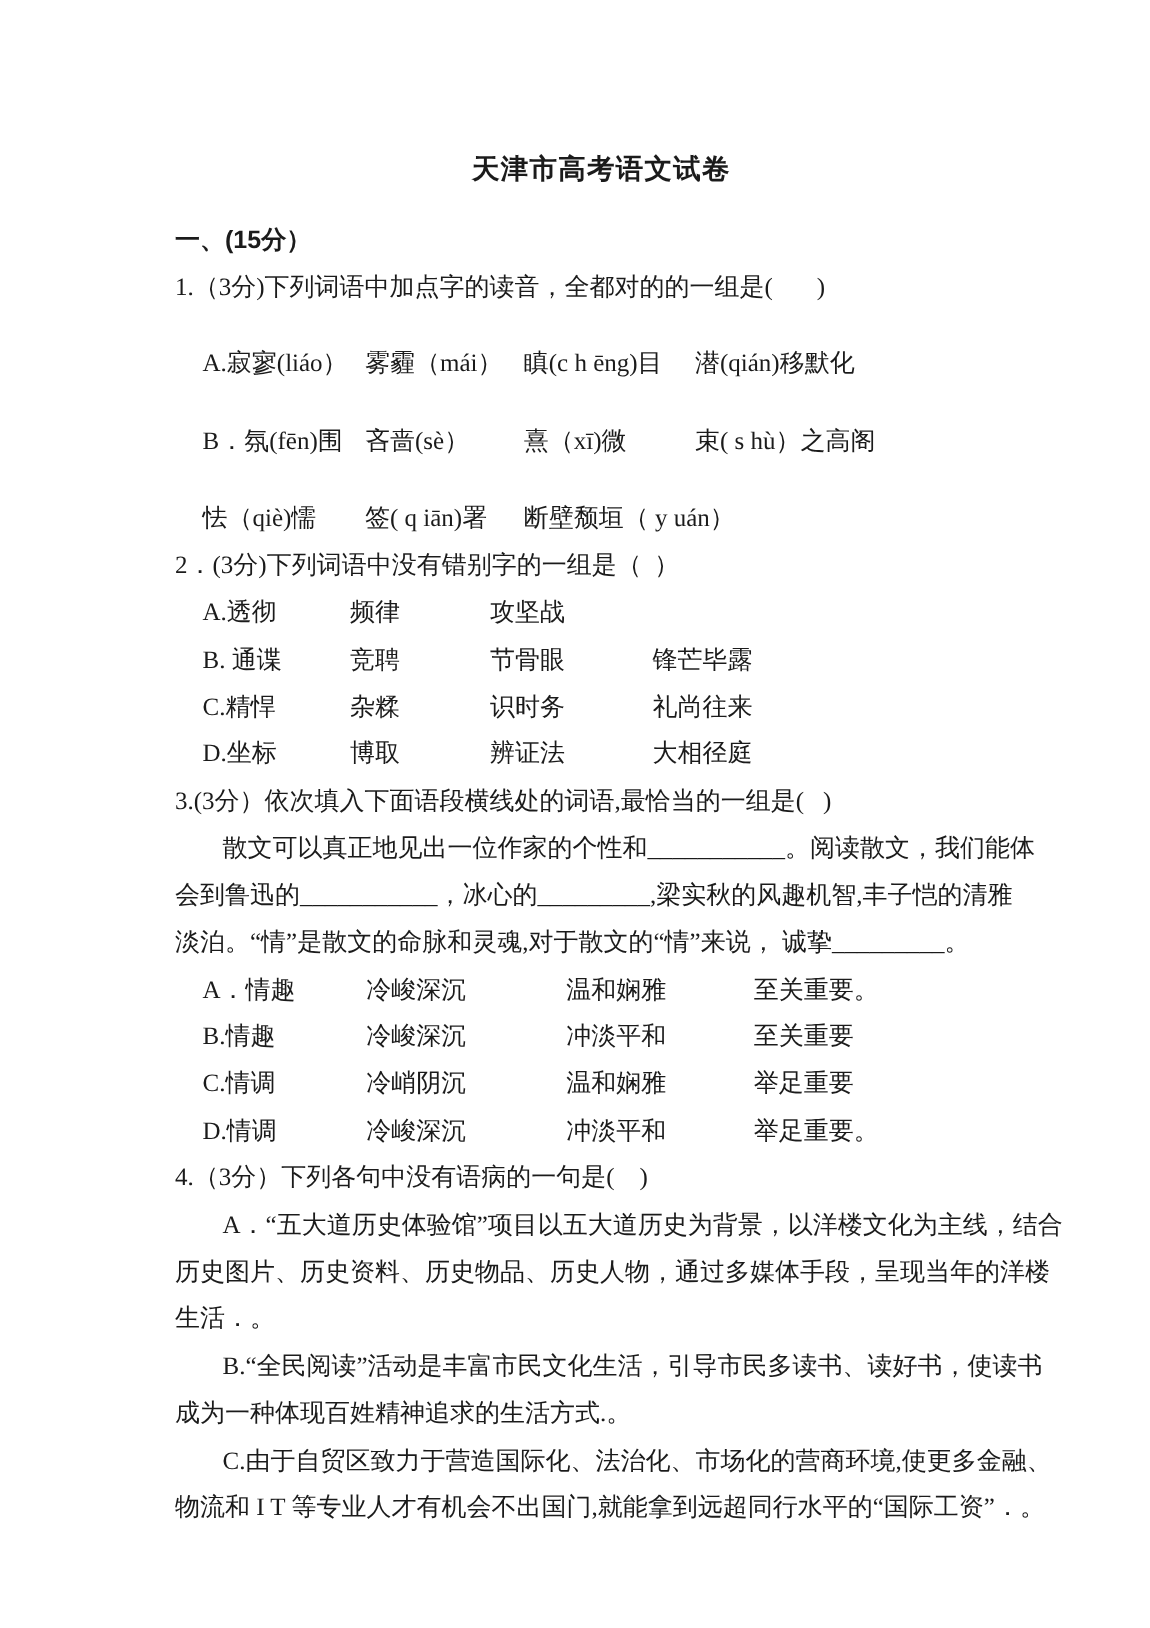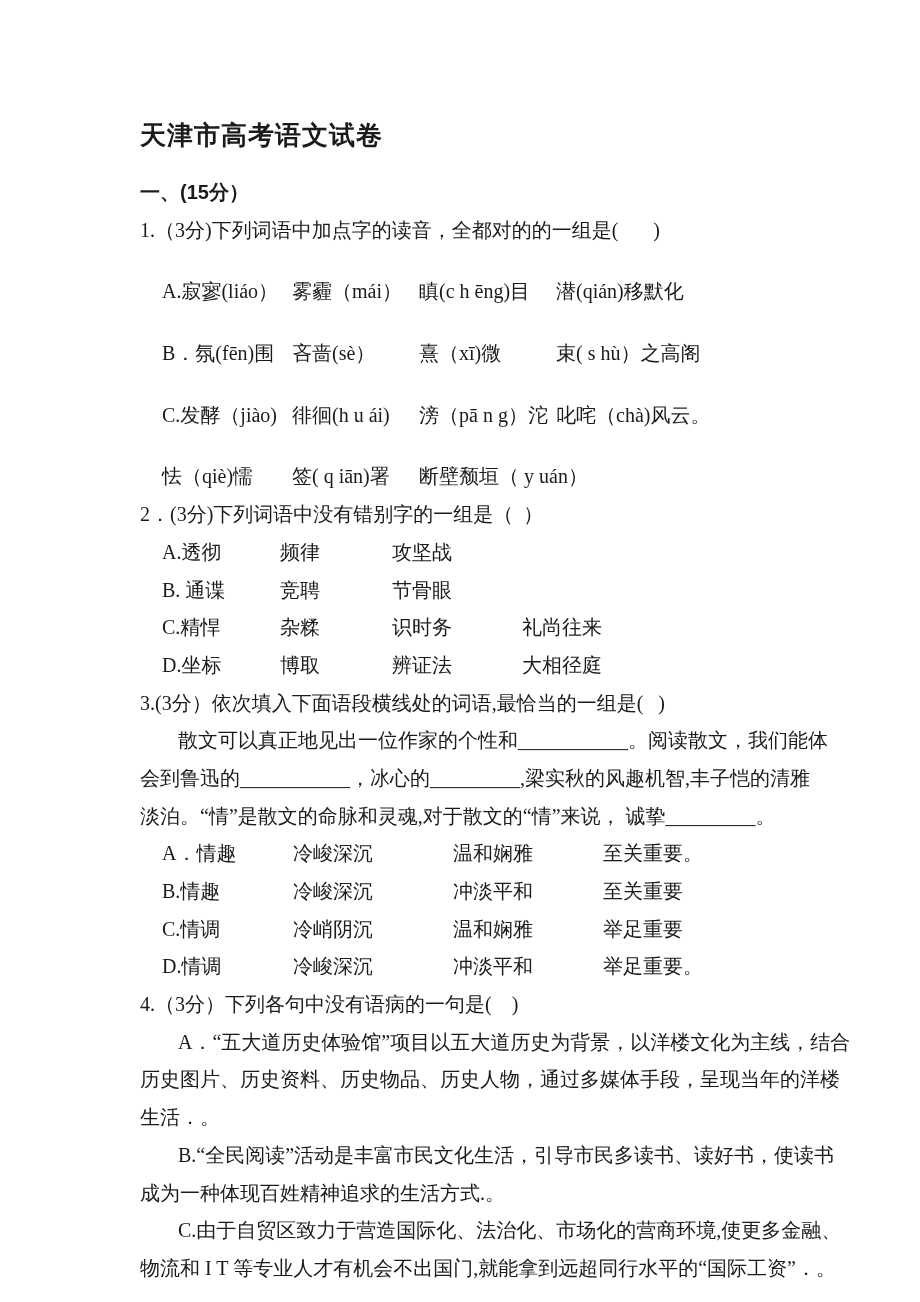--- a/index.html
+++ b/index.html
@@ -10,22 +10,23 @@
     font-family:"Liberation Serif","DejaVu Serif",serif;
     overflow:hidden;
   }
   .page {
     box-sizing:border-box;
     width:920px; height:1302px;
     padding:112px 98px 0 140px;
   }
   .doc-title {
     width:682px;
+    text-align:center;
     font-family:"Liberation Sans","DejaVu Sans",sans-serif;
-    font-size:26px;
+    font-size:22px;
     font-weight:bold;
     line-height:46px;
     height:46px;
     letter-spacing:1px;
     margin-bottom:14px;
     white-space:pre;
   }
   .line {
     width:760px;
     font-size:20px;
@@ -66,41 +67,36 @@
     <span class="cell">瞋(c h ēng)目</span>
     <span class="cell">潜(qián)移默化</span>
   </div>
   <div class="line opt4 q1row">
     <span class="cell">B．氛(fēn)围</span>
     <span class="cell">吝啬(sè）</span>
     <span class="cell">熹（xī)微</span>
     <span class="cell">束( s hù）之高阁</span>
   </div>
   <div class="line opt4 q1row">
-    <span class="cell">C.发酵（jiào)</span>
-    <span class="cell">徘徊(h u ái)</span>
-    <span class="cell">滂（pā n g）沱</span>
-    <span class="cell">叱咤（chà)风云。</span>
-  </div>
-  <div class="line opt4 q1row">
     <span class="cell">怯（qiè)懦</span>
     <span class="cell">签( q iān)署</span>
     <span class="cell">断壁颓垣（ y uán）</span>
   </div>
 
   <div class="line">2．(3分)下列词语中没有错别字的一组是（  ）</div>
   <div class="line opt4 q2row">
     <span class="cell">A.透彻</span>
     <span class="cell">频律</span>
     <span class="cell">攻坚战</span>
   </div>
   <div class="line opt4 q2row">
     <span class="cell">B. 通谍</span>
     <span class="cell">竞聘</span>
     <span class="cell">节骨眼</span>
+    <span class="cell">锋芒毕露</span>
   </div>
   <div class="line opt4 q2row">
     <span class="cell">C.精悍</span>
     <span class="cell">杂糅</span>
     <span class="cell">识时务</span>
     <span class="cell">礼尚往来</span>
   </div>
   <div class="line opt4 q2row">
     <span class="cell">D.坐标</span>
     <span class="cell">博取</span>

